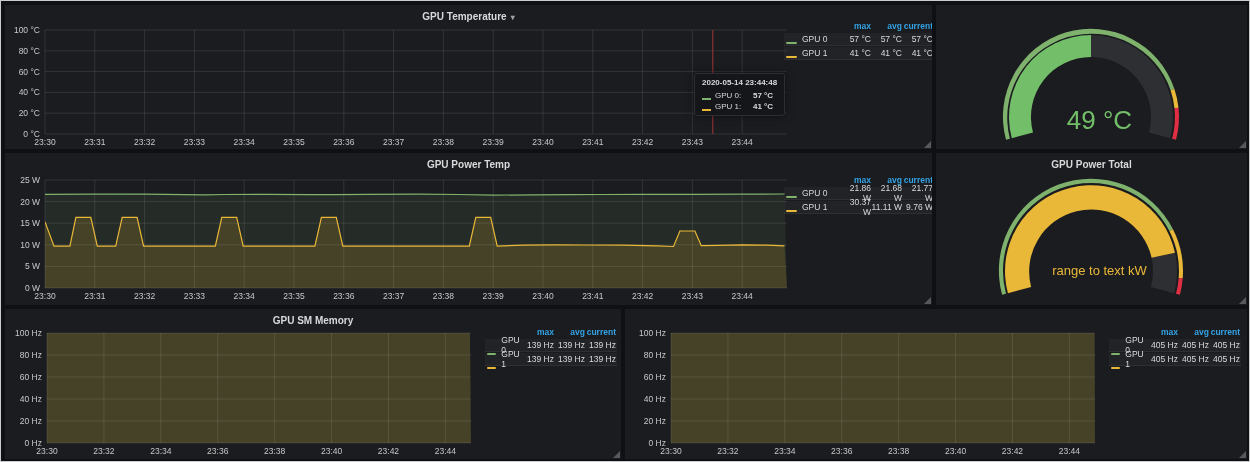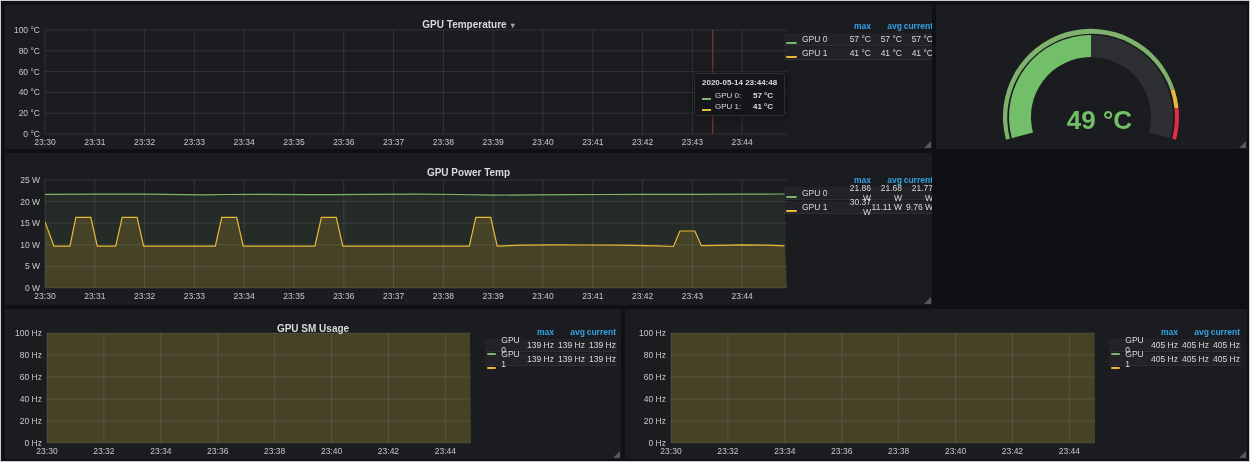--- a/index.html
+++ b/index.html
@@ -1,41 +1,41 @@
 <!DOCTYPE html>
 <html><head>
 <meta charset="utf-8">
 <style>
   html,body{margin:0;padding:0;background:#2a2c2f;}
   *{box-sizing:border-box;}
   body{font-family:"Liberation Sans", sans-serif;}
   #dashboard{position:relative;width:1250px;height:462px;background:#0f1013;border:1px solid #c9cbcd;overflow:hidden;}
   .panel{position:absolute;background:#1b1c1f;overflow:hidden;}
-  .ptitle{position:absolute;left:0;right:0;top:12px;height:16px;text-align:center;
+  .ptitle{position:absolute;left:0;right:0;top:4px;height:16px;text-align:center;
           font-size:10px;font-weight:bold;color:#d8d9da;line-height:16px;cursor:pointer;z-index:5;}
   .ptitle .caret{color:#9fa2a7;font-size:8px;margin-left:4px;}
   .chart-svg{position:absolute;left:0;top:0;z-index:1;}
   
   .legend{position:absolute;z-index:4;font-size:8.5px;color:#d8d9da;}
   .lrow{display:flex;align-items:center;height:13px;margin-bottom:1px;}
   .lrow.ldata{background:rgba(255,255,255,0.03);border-bottom:1px solid rgba(255,255,255,0.06);}
   .lname{display:flex;align-items:flex-end;width:56px;cursor:pointer;}
   .sw{display:inline-block;width:11px;height:2px;margin:0 5px 0 2px;border-radius:1px;}
   .lval{display:inline-block;width:31px;text-align:right;}
   .lblue{color:#33a2e5;font-weight:bold;}
   
   .gtooltip{position:absolute;z-index:9;background:#141619;border:1px solid #2b2e33;border-radius:3px;
             padding:4px 7px;font-size:8px;color:#d8d9da;white-space:nowrap;box-shadow:0 0 8px rgba(0,0,0,0.5);}
   .tt-time{font-weight:bold;margin-bottom:2px;}
   .tt-row{display:flex;align-items:flex-end;height:11px;}
   .tt-dash{display:inline-block;width:9px;height:2px;margin-right:4px;}
   .tt-label{width:34px;}
   .tt-row b{margin-left:4px;}
   
-  .gauge-value{position:absolute;left:16px;right:0;text-align:center;font-weight:bold;z-index:4;}
+  .gauge-value{position:absolute;left:16px;right:0;text-align:center;font-weight:normal;z-index:4;}
   #gauge-temp-value{top:100px;font-size:26px;color:#73bf69;}
   #gauge-power-value{top:110px;font-size:13px;color:#eab839;}
   
   .rhandle{position:absolute;right:1px;bottom:1px;width:0;height:0;z-index:6;cursor:nwse-resize;
            border-left:7px solid transparent;border-bottom:7px solid #55585c;}
 </style>
 </head>
 <body>
 
 <div id="dashboard">
@@ -235,23 +235,35 @@
             <span>GPU 1</span>
           </span>
         <span class="lval">30.37 W</span>
         <span class="lval">11.11 W</span>
         <span class="lval">9.76 W</span>
       </div>
     </div>
     <div class="rhandle"></div>
   </div>
 
+  <div class="panel" style="left:935px;top:152px;width:311px;height:152px;">
+    <div class="ptitle"><span>GPU Power Total</span></div>
+    <svg class="chart-svg" id="gauge-gpu-power-total" width="311" height="136" style="top:16px;">
+        <path d="M239.0,83.7A86,86,0,0,1,238.1,124.3L214.9,118.0A62,62,0,0,0,215.6,88.8Z" fill="#2d2f33"></path>
+        <path d="M71.9,124.3A86,86,0,1,1,239.0,83.7L215.6,88.8A62,62,0,1,0,95.1,118.0Z" fill="#EAB839"></path>
+        <path d="M66.1,125.8A92,92,0,0,1,237.0,60.2L233.4,62.0A88,88,0,0,0,70.0,124.8Z" fill="#7EB26D"></path>
+        <path d="M237.0,60.2A92,92,0,0,1,246.7,109.2L242.7,108.9A88,88,0,0,0,233.4,62.0Z" fill="#EAB839"></path>
+        <path d="M246.7,109.2A92,92,0,0,1,243.9,125.8L240.0,124.8A88,88,0,0,0,242.7,108.9Z" fill="#E02F44"></path>
+      </svg>
+    <div class="gauge-value" id="gauge-power-value">range to text kW</div>
+    <div class="rhandle"></div>
+  </div>
 
   <div class="panel" style="left:4px;top:308px;width:616px;height:150px;">
-    <div class="ptitle"><span>GPU SM Usage</span></div>
+    <div class="ptitle"><span>GPU SM Memory</span></div>
     <svg class="chart-svg" id="chart-gpu-sm-clocks" width="616" height="150">
         <defs>
           <clipPath id="chart-gpu-sm-clocks-cp">
             <rect x="42" y="24" width="424" height="110"></rect>
           </clipPath>
         </defs>
         <g clip-path="url(#chart-gpu-sm-clocks-cp)">
           <path d="M42.0,-18.9L464.6,-18.9L466.0,134L42.0,134Z" fill="#7EB26D" fill-opacity="0.1"></path>
           <path d="M42.0,-18.9L464.6,-18.9L466.0,134L42.0,134Z" fill="#EAB839" fill-opacity="0.16"></path>
         </g>

